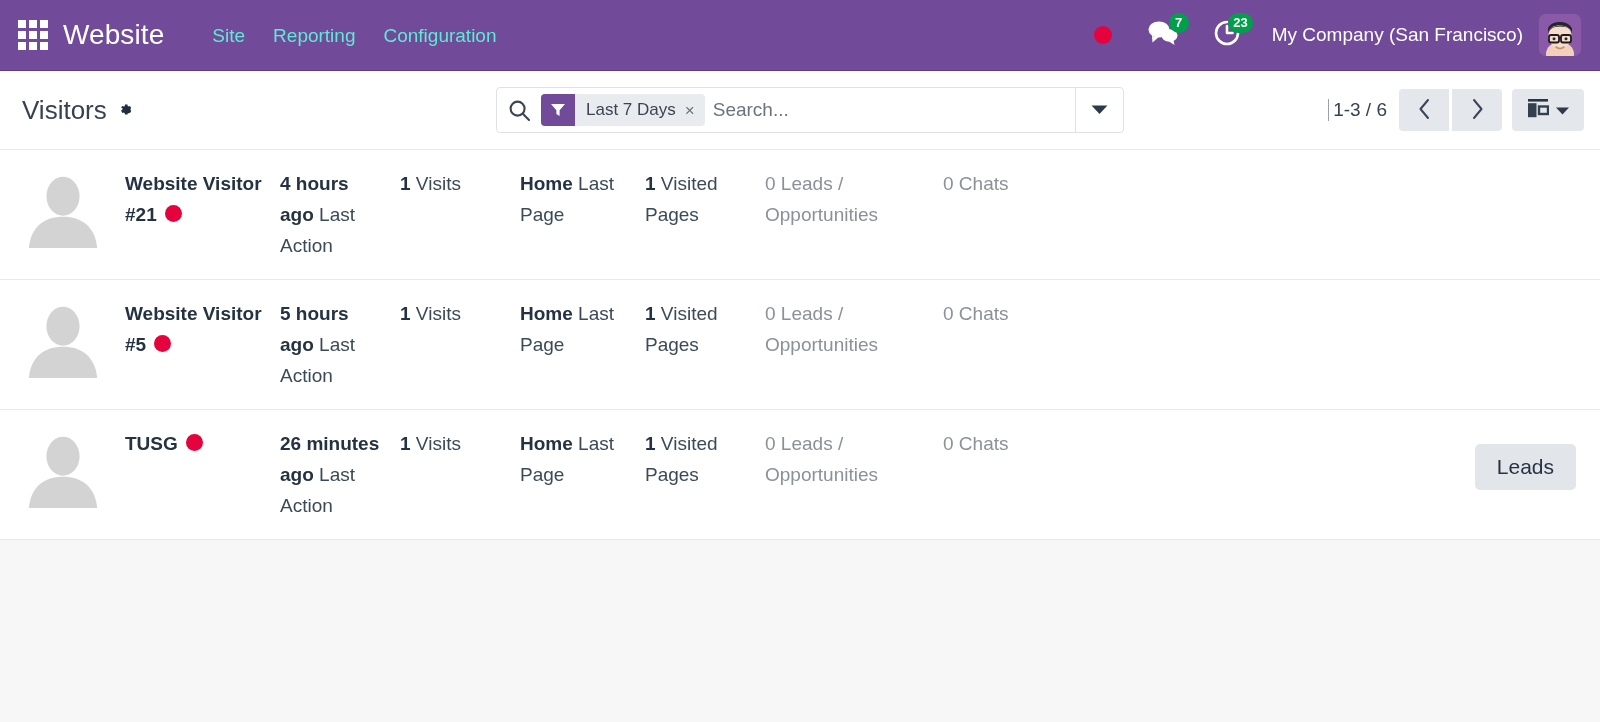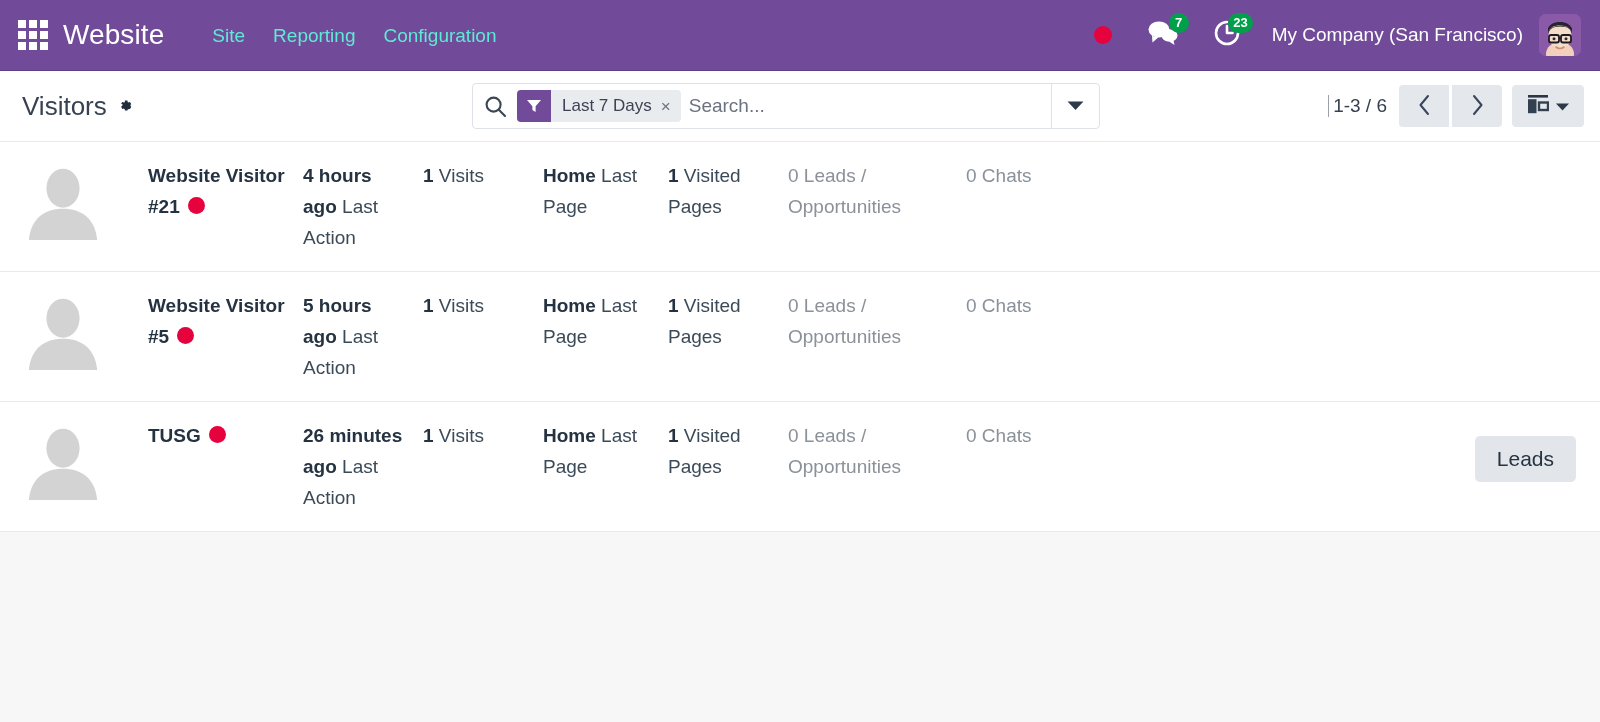--- a/index.html
+++ b/index.html
@@ -100,41 +100,41 @@
     border-radius: 7px;
     overflow: hidden;
     cursor: pointer;
     background: #8b5ca8;
     display: block;
   }
 
   
   .control-panel {
     background: #fff;
-    height: 71px;
+    height: 79px;
     display: flex;
     align-items: center;
     padding: 0 16px 0 22px;
     border-bottom: 1px solid #e7e9ec;
     position: relative;
   }
   .breadcrumb {
     display: flex;
     align-items: center;
     gap: 10px;
     font-size: 26px;
     color: #374151;
     font-weight: 400;
     white-space: nowrap;
   }
   .gear-icon { cursor: pointer; display: inline-flex; }
 
   .searchview {
     position: absolute;
-    left: 472px;
+    left: 496px;
     width: 628px;
     height: 46px;
     border: 1px solid #dee2e6;
     border-radius: 4px;
     display: flex;
     align-items: center;
     background: #fff;
   }
   .search-icon-box {
     width: 44px;
@@ -256,21 +256,21 @@
   .cell {
     padding-right: 14px;
     line-height: 31px;
     font-size: 19px;
     color: #31404e;
   }
   .cell .t-strong { font-weight: 700; color: #243241; }
   .cell .t-norm { font-weight: 400; color: #3b4a58; }
   .cell .t-muted { font-weight: 400; color: #8a9199; }
 
-  .c-name    { flex: 0 0 155px; margin-left: 23px; }
+  .c-name    { flex: 0 0 155px; }
   .c-action  { flex: 0 0 120px; }
   .c-visits  { flex: 0 0 120px; }
   .c-page    { flex: 0 0 125px; }
   .c-pages   { flex: 0 0 120px; }
   .c-leads   { flex: 0 0 178px; }
   .c-chats   { flex: 0 0 120px; }
 
   .live-dot {
     display: inline-block;
     width: 17px; height: 17px;

